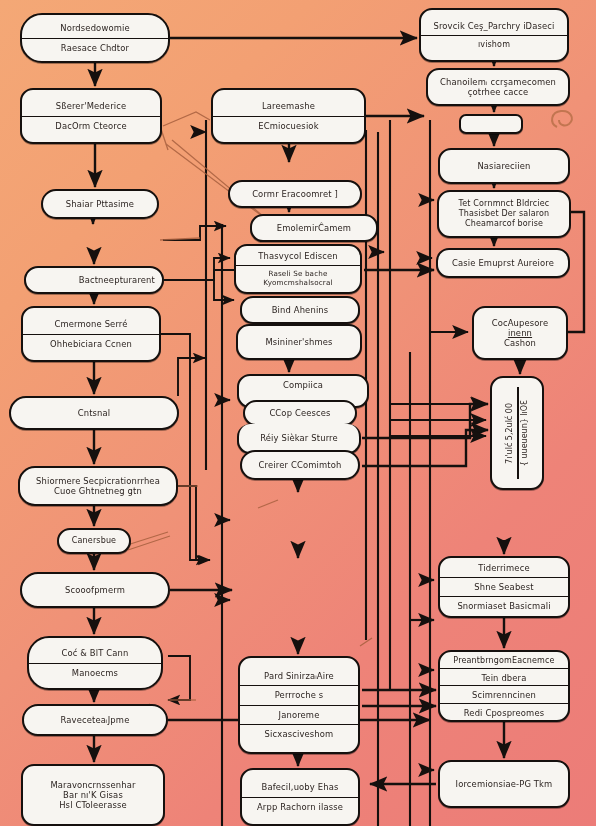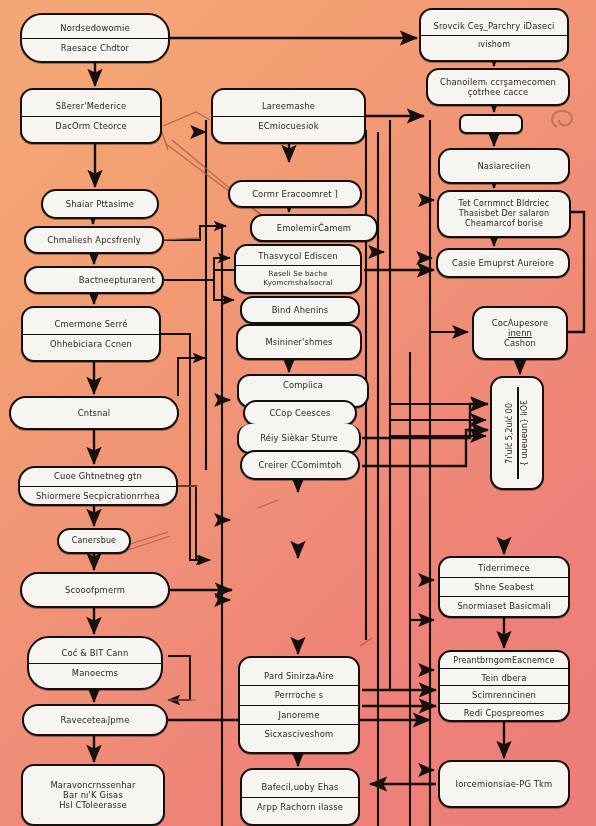--- a/index.html
+++ b/index.html
@@ -218,23 +218,20 @@
   <div class="node" style="left:250px;top:214px;width:128px;height:28px;">
     <div class="row">EmolemirĈamem</div>
   </div>
 
   <div class="node" style="left:437px;top:190px;width:134px;height:48px;">
     <div class="row" style="padding-bottom:0;font-size:8px;">Tet Cornmnct Bldrciec</div>
     <div class="row" style="border-top:none;padding:0 7px;font-size:8px;">Thasisbet Der salaron</div>
     <div class="row" style="border-top:none;padding-top:0;font-size:8px;">Cheamarcof borise</div>
   </div>
 
-  <div class="node pill" style="left:24px;top:226px;width:140px;height:28px;">
-    <div class="row">Chmaliesh Apcsfrenly</div>
-  </div>
 
   <div class="node" style="left:234px;top:244px;width:128px;height:50px;">
     <div class="row">Thasvycol Ediscen</div>
     <div class="row" style="font-size:7.2px;white-space:normal;">Raseli Se bache Kyomcmshalsocral</div>
   </div>
 
   <div class="node" style="left:436px;top:248px;width:134px;height:30px;">
     <div class="row">Casie Emuprst Aureiore</div>
   </div>
 
@@ -284,22 +281,22 @@
       <span class="vtext">{ uueueun} lıOƐ</span>
     </div>
   </div>
 
   <div class="node pill" style="left:9px;top:396px;width:170px;height:34px;">
     <div class="row">Cntsnal</div>
   </div>
 
 
   <div class="node" style="left:18px;top:466px;width:160px;height:40px;border-radius:17px;">
+    <div class="row nodiv" style="padding-bottom:0;">Shiormere Secpicrationrrhea</div>
     <div class="row" style="border-top:none;padding-top:0;">Cuoe Ghtnetneg gtn</div>
-    <div class="row nodiv" style="padding-bottom:0;">Shiormere Secpicrationrrhea</div>
   </div>
 
   <div class="node pill" style="left:57px;top:528px;width:74px;height:26px;">
     <div class="row" style="font-size:8px;">Canersbue</div>
   </div>
 
 
   <div class="node" style="left:438px;top:556px;width:132px;height:62px;">
     <div class="row">Tiderrimece</div>
     <div class="row">Shne Seabest</div>

